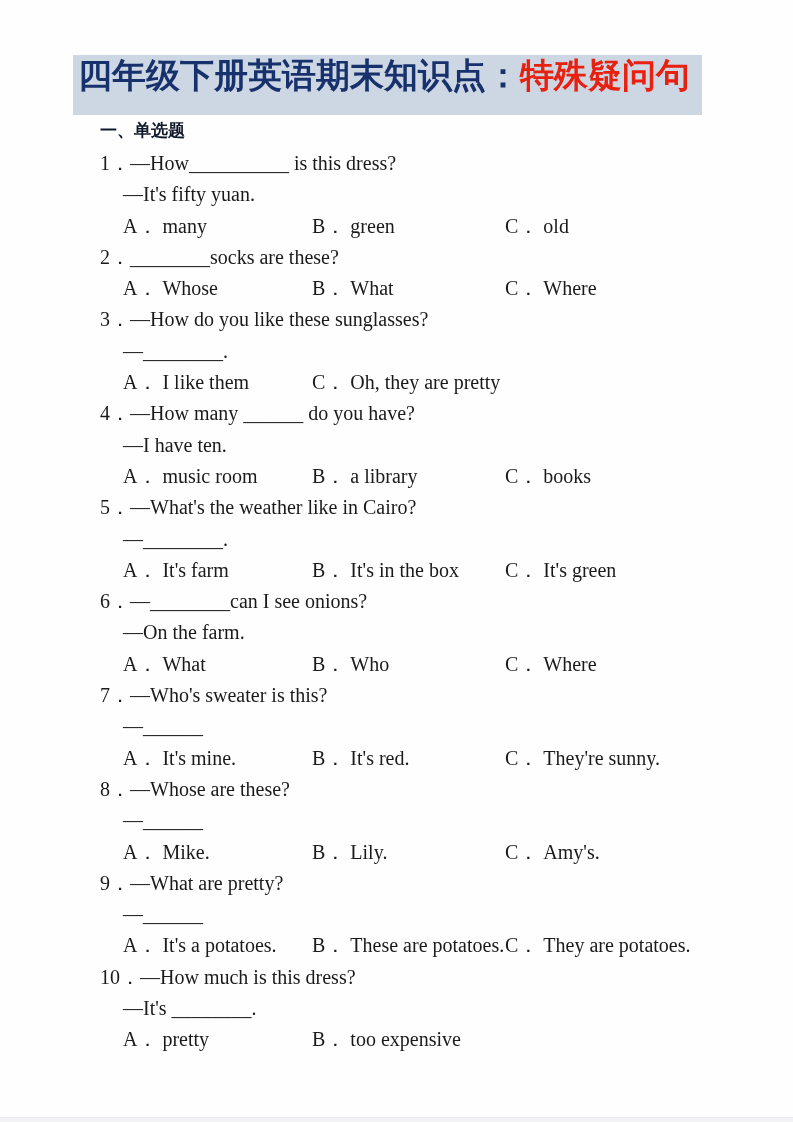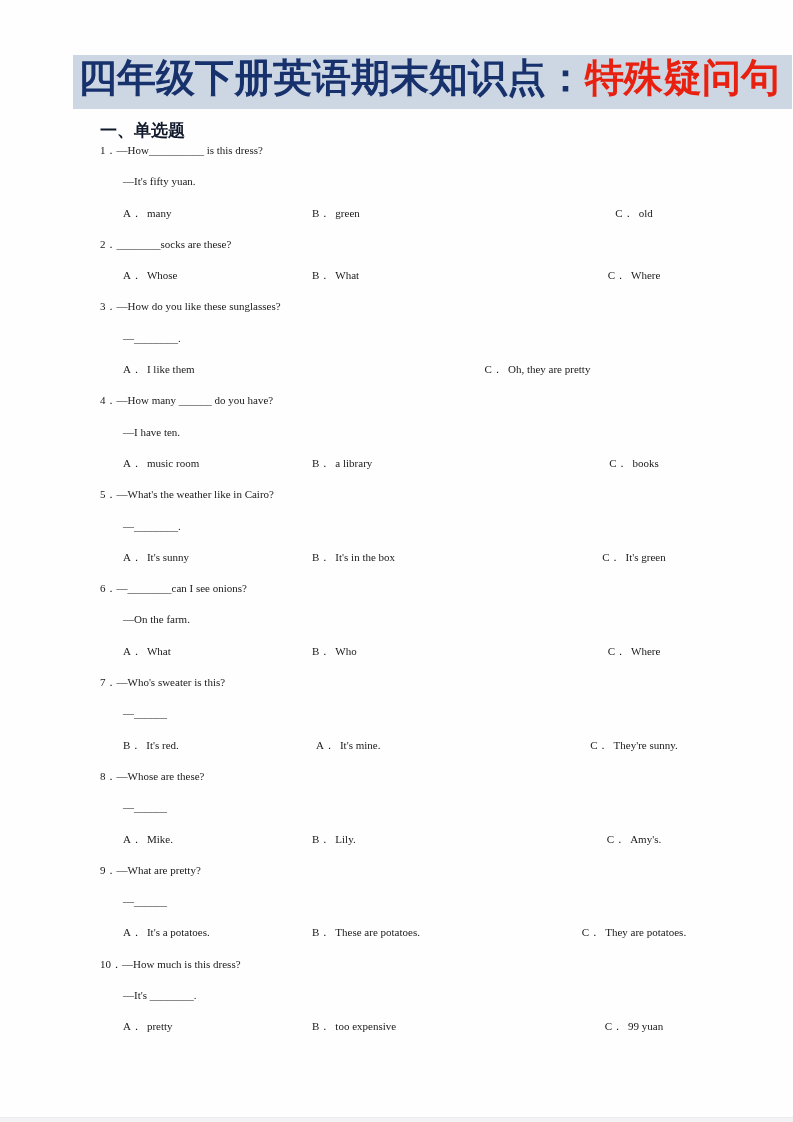--- a/index.html
+++ b/index.html
@@ -19,24 +19,24 @@
   }
   
   .title-wrap {
     position: absolute;
     left: 73px;
     top: 55px;
   }
   .title {
     display: inline-block;
     background: #cdd6e3;
-    padding: 2px 12px 9px 5px;
+    padding: 2px 12px 21px 5px;
     font-family: "Liberation Sans", sans-serif;
     font-weight: bold;
-    font-size: 39px;
+    font-size: 34px;
     line-height: 1.1;
     color: #17316c;
     white-space: nowrap;
   }
   .title .topic {
     color: #e8200f;
   }
   
   .section-header {
     position: absolute;
@@ -44,23 +44,23 @@
     top: 119px;
     font-family: "Liberation Sans", sans-serif;
     font-weight: bold;
     font-size: 17px;
     color: #0f172a;
   }
   
   .questions {
     position: absolute;
     left: 100px;
-    top: 135px;
+    top: 148px;
     right: 30px;
-    font-size: 11px;
+    font-size: 20px;
     line-height: 31.3px;
   }
   .q-line {
     white-space: pre;
   }
   .q-num {
     display: inline;
   }
   .indent {
     padding-left: 23px;
@@ -68,21 +68,21 @@
   .options {
     display: flex;
     padding-left: 23px;
     font-family: Liberation Serif, serif;
   }
   .opt {
     white-space: pre;
   }
   .opt-0 { width: 189px; }
   .opt-1 { width: 193px; }
-  .opt-2 { flex: 1; text-align: center; }
+  .opt-2 { flex: 1; }
   .opt-label {
     display: inline-block;
     margin-right: 5px;
   }
   
   .page-bottom-edge {
     position: absolute;
     left: 0;
     bottom: 0;
     width: 100%;
@@ -139,42 +139,42 @@
         <span class="opt opt-0"><span class="opt-label">A．</span><span>music room</span></span>
         <span class="opt opt-1"><span class="opt-label">B．</span><span>a library</span></span>
         <span class="opt opt-2"><span class="opt-label">C．</span><span>books</span></span>
       </div>
     </div>
 
     <div class="question">
       <div class="q-line"><span class="q-num">5．</span><span>—What's the weather like in Cairo?</span></div>
       <div class="q-line indent">—________.</div>
       <div class="options">
-        <span class="opt opt-0"><span class="opt-label">A．</span><span>It's sunny</span></span>
+        <span class="opt opt-0"><span class="opt-label">A．</span><span>It's farm</span></span>
         <span class="opt opt-1"><span class="opt-label">B．</span><span>It's in the box</span></span>
         <span class="opt opt-2"><span class="opt-label">C．</span><span>It's green</span></span>
       </div>
     </div>
 
     <div class="question">
       <div class="q-line"><span class="q-num">6．</span><span>—________can I see onions?</span></div>
       <div class="q-line indent">—On the farm.</div>
       <div class="options">
         <span class="opt opt-0"><span class="opt-label">A．</span><span>What</span></span>
         <span class="opt opt-1"><span class="opt-label">B．</span><span>Who</span></span>
         <span class="opt opt-2"><span class="opt-label">C．</span><span>Where</span></span>
       </div>
     </div>
 
     <div class="question">
       <div class="q-line"><span class="q-num">7．</span><span>—Who's sweater is this?</span></div>
       <div class="q-line indent">—______</div>
       <div class="options">
+        <span class="opt opt-0"><span class="opt-label">A．</span><span>It's mine.</span></span>
         <span class="opt opt-1"><span class="opt-label">B．</span><span>It's red.</span></span>
-        <span class="opt opt-0"><span class="opt-label">A．</span><span>It's mine.</span></span>
         <span class="opt opt-2"><span class="opt-label">C．</span><span>They're sunny.</span></span>
       </div>
     </div>
 
     <div class="question">
       <div class="q-line"><span class="q-num">8．</span><span>—Whose are these?</span></div>
       <div class="q-line indent">—______</div>
       <div class="options">
         <span class="opt opt-0"><span class="opt-label">A．</span><span>Mike.</span></span>
         <span class="opt opt-1"><span class="opt-label">B．</span><span>Lily.</span></span>
@@ -191,21 +191,20 @@
         <span class="opt opt-2"><span class="opt-label">C．</span><span>They are potatoes.</span></span>
       </div>
     </div>
 
     <div class="question">
       <div class="q-line"><span class="q-num">10．</span><span>—How much is this dress?</span></div>
       <div class="q-line indent">—It's ________.</div>
       <div class="options">
         <span class="opt opt-0"><span class="opt-label">A．</span><span>pretty</span></span>
         <span class="opt opt-1"><span class="opt-label">B．</span><span>too expensive</span></span>
-        <span class="opt opt-2"><span class="opt-label">C．</span><span>99 yuan</span></span>
       </div>
     </div>
 
   </div>
 
   <div class="page-bottom-edge"></div>
 
 </div>
 
 </body></html>

